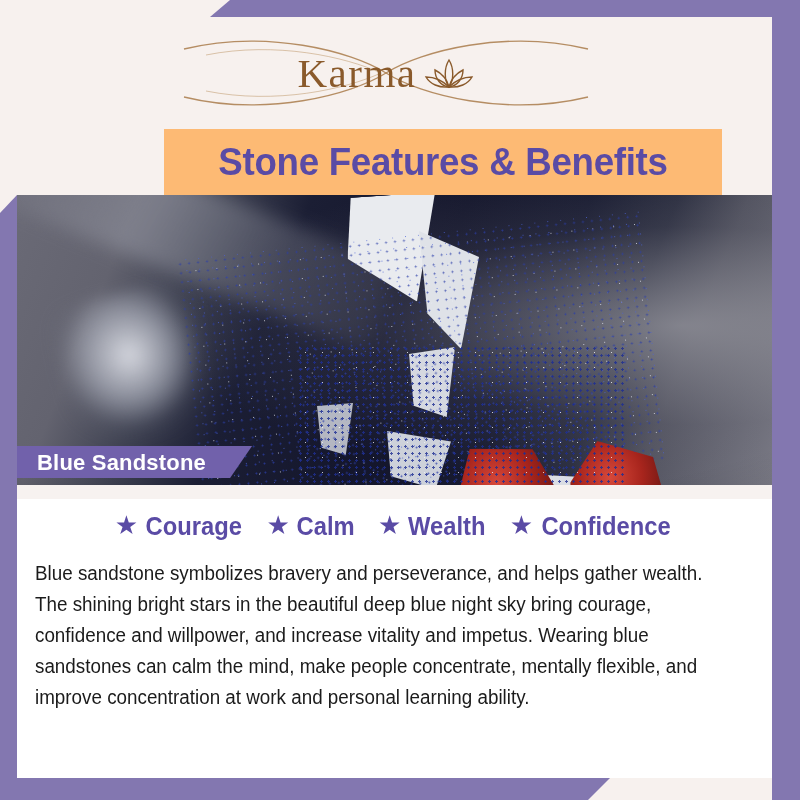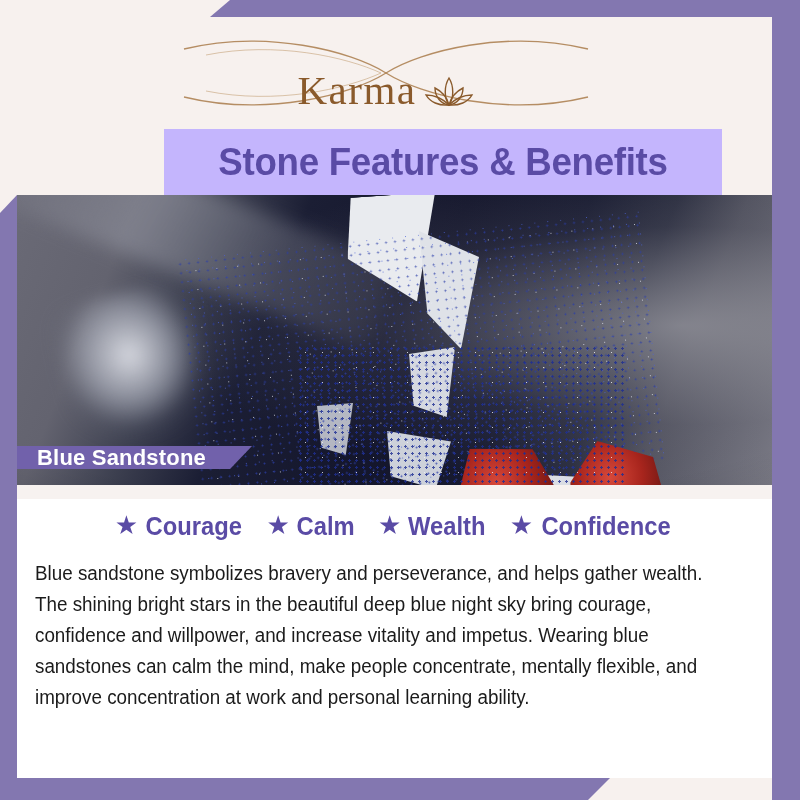--- a/index.html
+++ b/index.html
@@ -75,21 +75,21 @@
     height: 80px;
     display: flex;
     align-items: center;
     justify-content: center;
   }
   .brand-inner {
     position: relative;
     width: 420px;
     height: 76px;
     display: flex;
-    align-items: flex-end;
+    align-items: center;
     justify-content: center;
   }
   .brand-swoosh {
     position: absolute;
     inset: 0;
     pointer-events: none;
   }
   .brand-text {
     position: relative;
     display: flex;
@@ -112,21 +112,21 @@
     justify-content: center;
   }
 
   
   .title-band {
     position: absolute;
     top: 112px;
     left: 164px;
     width: 558px;
     height: 66px;
-    background: #c4b5fd;
+    background: #fdba74;
     display: flex;
     align-items: center;
     justify-content: center;
   }
   .title-text {
     font-family: "Liberation Sans Narrow", "Liberation Sans", sans-serif;
     font-weight: bold;
     font-size: 39px;
     color: #5a4ba5;
     letter-spacing: -0.3px;
@@ -233,21 +233,21 @@
     position: absolute;
     inset: 0;
     background: radial-gradient(130% 120% at 50% 40%, rgba(0,0,0,0) 55%, rgba(0,0,0,0.30) 100%);
   }
 
   
   .caption {
     position: absolute;
     left: 17px;
     top: 446px;
-    height: 23px;
+    height: 32px;
     padding: 1px 46px 0 20px;
     background: #7161ab;
     display: flex;
     align-items: center;
     clip-path: polygon(0 0, 100% 0, calc(100% - 22px) 100%, 0 100%);
     z-index: 6;
   }
   .caption-text {
     color: #ffffff;
     font-size: 22px;

